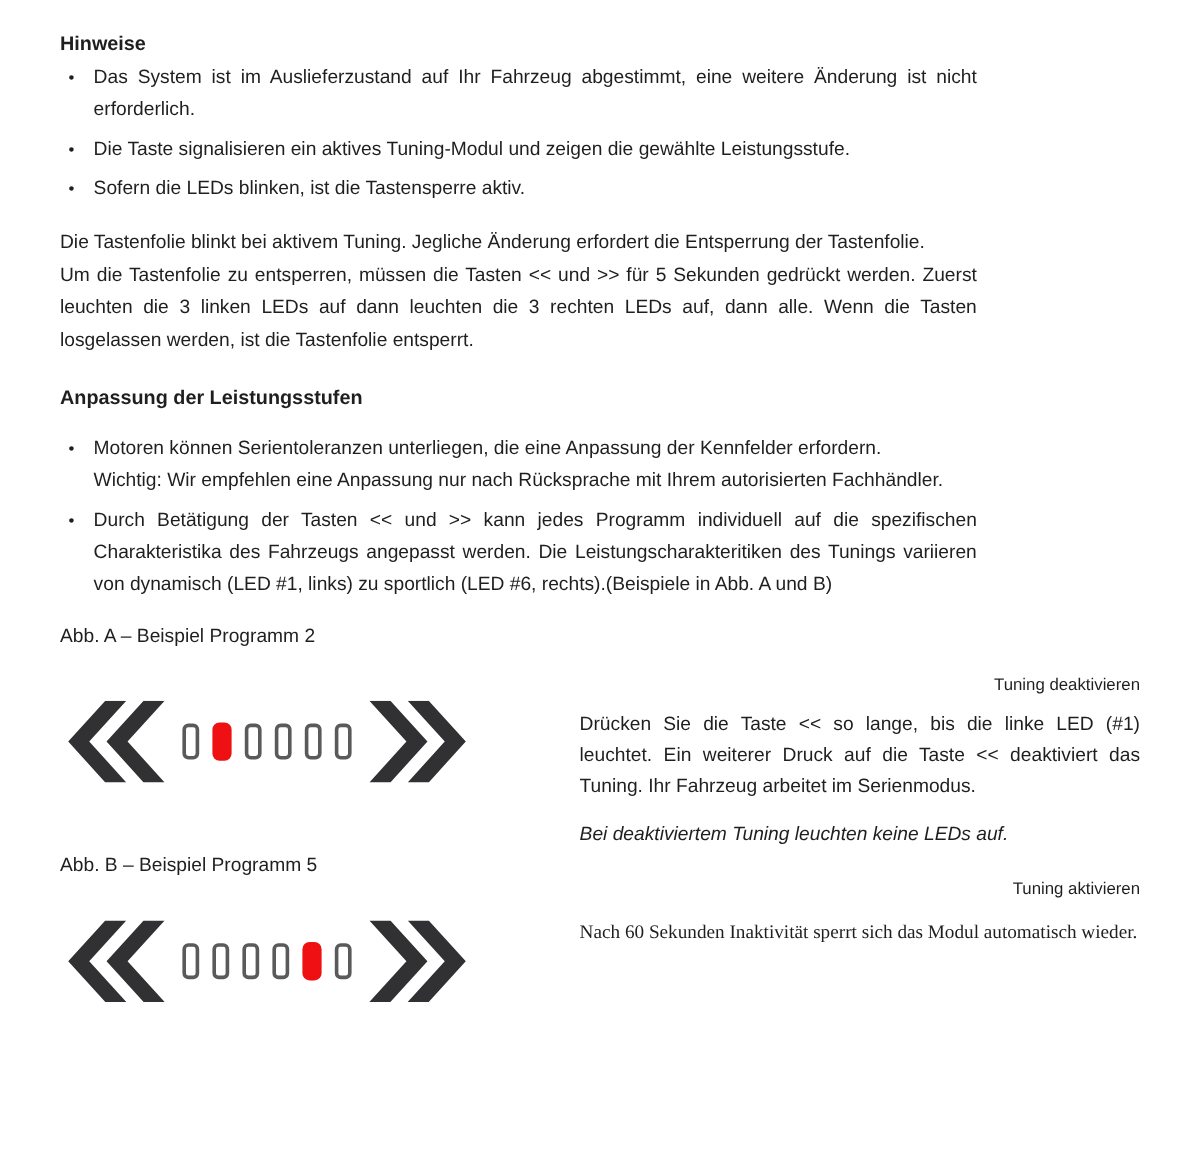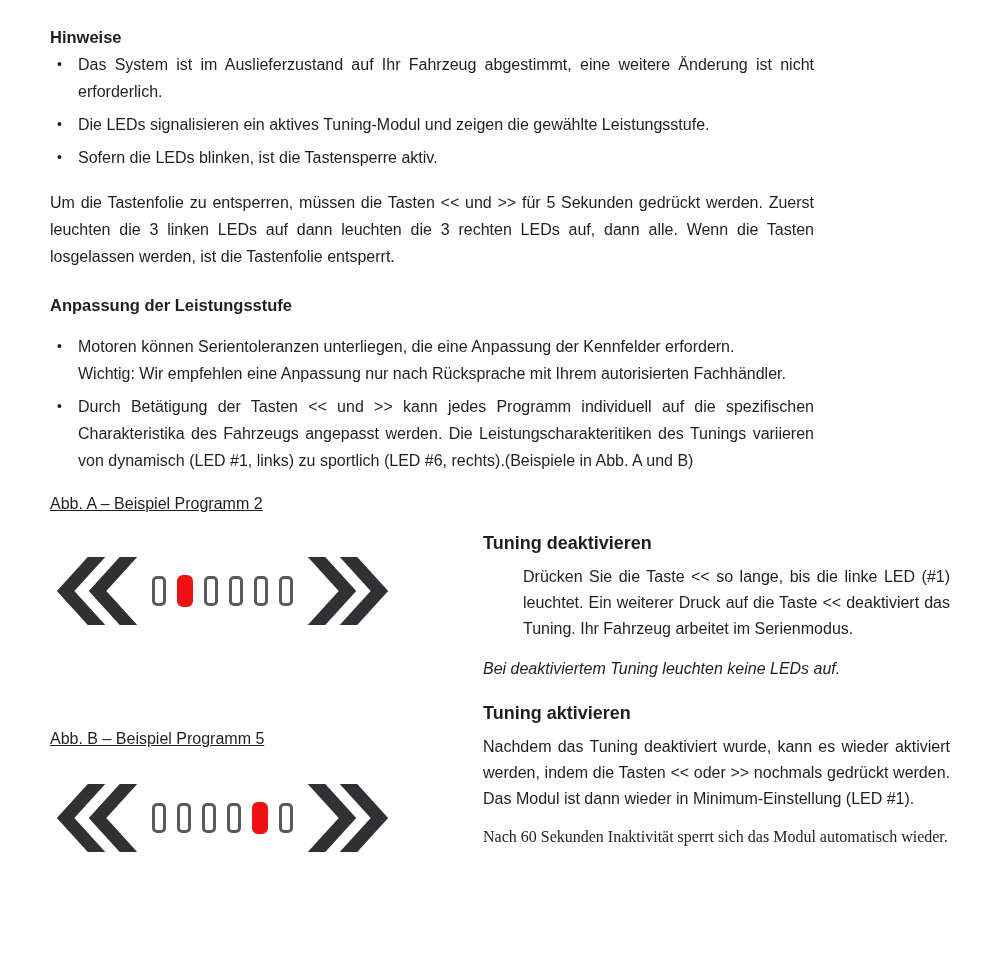--- a/index.html
+++ b/index.html
@@ -29,31 +29,31 @@
   .marker{position:absolute;left:7px;top:0;font-size:14px;}
 
   
   .sec2-h{margin-top:22px;}
   .sec2-p{margin-top:18px;}
   .sec3-h{margin-top:22px;}
   .sec3-list{margin-top:14px;}
 
   
   .twocol{display:flex;margin-top:16px;}
-  .col-left{width:433px;flex:0 0 433px;text-decoration:underline;}
+  .col-left{width:433px;flex:0 0 433px;}
   .col-right{width:467px;flex:0 0 467px;line-height:26px;}
 
   .fig-label-a{margin-top:0;}
   .fig-a{margin-top:40px;}
-  .fig-label-b{margin-top:100px;}
+  .fig-label-b{margin-top:56px;}
   .fig-b{margin-top:32px;}
 
-  .col-right .rh{margin-top:0;font-weight:bold;font-size:18px;}
+  .col-right .rh{margin-top:0;font-weight:normal;font-size:14px;text-align:right;}
   .rh1{margin-top:40px !important;}
-  .rp1{margin-top:8px;margin-left:40px;}
+  .rp1{margin-top:8px;}
   .rp2{margin-top:14px;font-style:italic;}
   .rh2{margin-top:18px !important;}
   .rp3{margin-top:8px;}
   .rp4{margin-top:12px;font-family:Liberation Serif, serif;}
 
   
   .led-figure{display:flex;align-items:center;margin-left:3px;}
   .chev{width:86px;height:68px;flex:0 0 auto;color:var(--chevron);}
   .led-strip{display:flex;align-items:center;gap:11px;margin:0 13px 0 13px;}
   .led{
@@ -73,37 +73,38 @@
   <div>
     <div class="h">Hinweise</div>
     <div>
       <div class="li">
         <span class="marker">•</span>
         <div class="stretch"><span>Das System ist im Auslieferzustand auf Ihr Fahrzeug abgestimmt, eine weitere Änderung ist nicht</span></div>
         <div><span>erforderlich.</span></div>
       </div>
       <div class="li">
         <span class="marker">•</span>
-        <div><span>Die LEDs signalisieren ein aktives Tuning-Modul und zeigen die gewählte Leistungsstufe.</span></div>
+        <div><span>Die Taste signalisieren ein aktives Tuning-Modul und zeigen die gewählte Leistungsstufe.</span></div>
       </div>
       <div class="li">
         <span class="marker">•</span>
         <div><span>Sofern die LEDs blinken, ist die Tastensperre aktiv.</span></div>
       </div>
     </div>
   </div>
 
   <div>
     <div class="sec2-p">
+      <div><span>Die Tastenfolie blinkt bei aktivem Tuning. Jegliche Änderung erfordert die Entsperrung der Tastenfolie.</span></div>
       <div class="just"><span>Um die Tastenfolie zu entsperren, müssen die </span><b>Tasten &lt;&lt; und &gt;&gt;</b><span> für 5 Sekunden gedrückt werden. Zuerst leuchten die 3 linken LEDs auf dann leuchten die 3 rechten LEDs auf, dann alle. Wenn die Tasten losgelassen werden, ist die Tastenfolie entsperrt.</span></div>
     </div>
   </div>
 
   <div>
-    <div class="h sec3-h">Anpassung der Leistungsstufe</div>
+    <div class="h sec3-h">Anpassung der Leistungsstufen</div>
     <div class="sec3-list">
       <div class="li">
         <span class="marker">•</span>
         <div><span>Motoren können Serientoleranzen unterliegen, die eine Anpassung der Kennfelder erfordern.</span></div>
         <div><b>Wichtig:</b><span> Wir empfehlen eine Anpassung nur nach Rücksprache mit Ihrem autorisierten Fachhändler.</span></div>
       </div>
       <div class="li">
         <span class="marker">•</span>
         <div class="just"><span>Durch Betätigung der </span><b>Tasten &lt;&lt; und &gt;&gt;</b><span> kann jedes Programm individuell auf die spezifischen Charakteristika des Fahrzeugs angepasst werden. Die Leistungscharakteritiken des Tunings variieren von dynamisch (LED #1, links) zu sportlich (LED #6, rechts).(Beispiele in Abb. A und B)</span></div>
       </div>
@@ -155,18 +156,17 @@
         </svg>
       </div>
     </div>
 
     <div class="col-right">
       <div class="rh rh1">Tuning deaktivieren</div>
       <div class="just rp1"><span>Drücken Sie die </span><b>Taste &lt;&lt;</b><span> so lange, bis die linke LED (#1) leuchtet. Ein weiterer Druck auf die </span><b>Taste &lt;&lt;</b><span> deaktiviert das Tuning. Ihr Fahrzeug arbeitet im Serienmodus.</span></div>
       <div class="rp2"><span>Bei deaktiviertem Tuning leuchten keine LEDs auf.</span></div>
 
       <div class="rh rh2">Tuning aktivieren</div>
-      <div class="just rp3"><span>Nachdem das Tuning deaktiviert wurde, kann es wieder aktiviert werden, indem die </span><b>Tasten &lt;&lt; oder &gt;&gt;</b><span> nochmals gedrückt werden. Das Modul ist dann wieder in Minimum-Einstellung (LED #1).</span></div>
       <div class="just rp4"><span>Nach 60 Sekunden Inaktivität sperrt sich das Modul automatisch wieder.</span></div>
     </div>
 
   </div>
 </div>
 
 </body></html>

